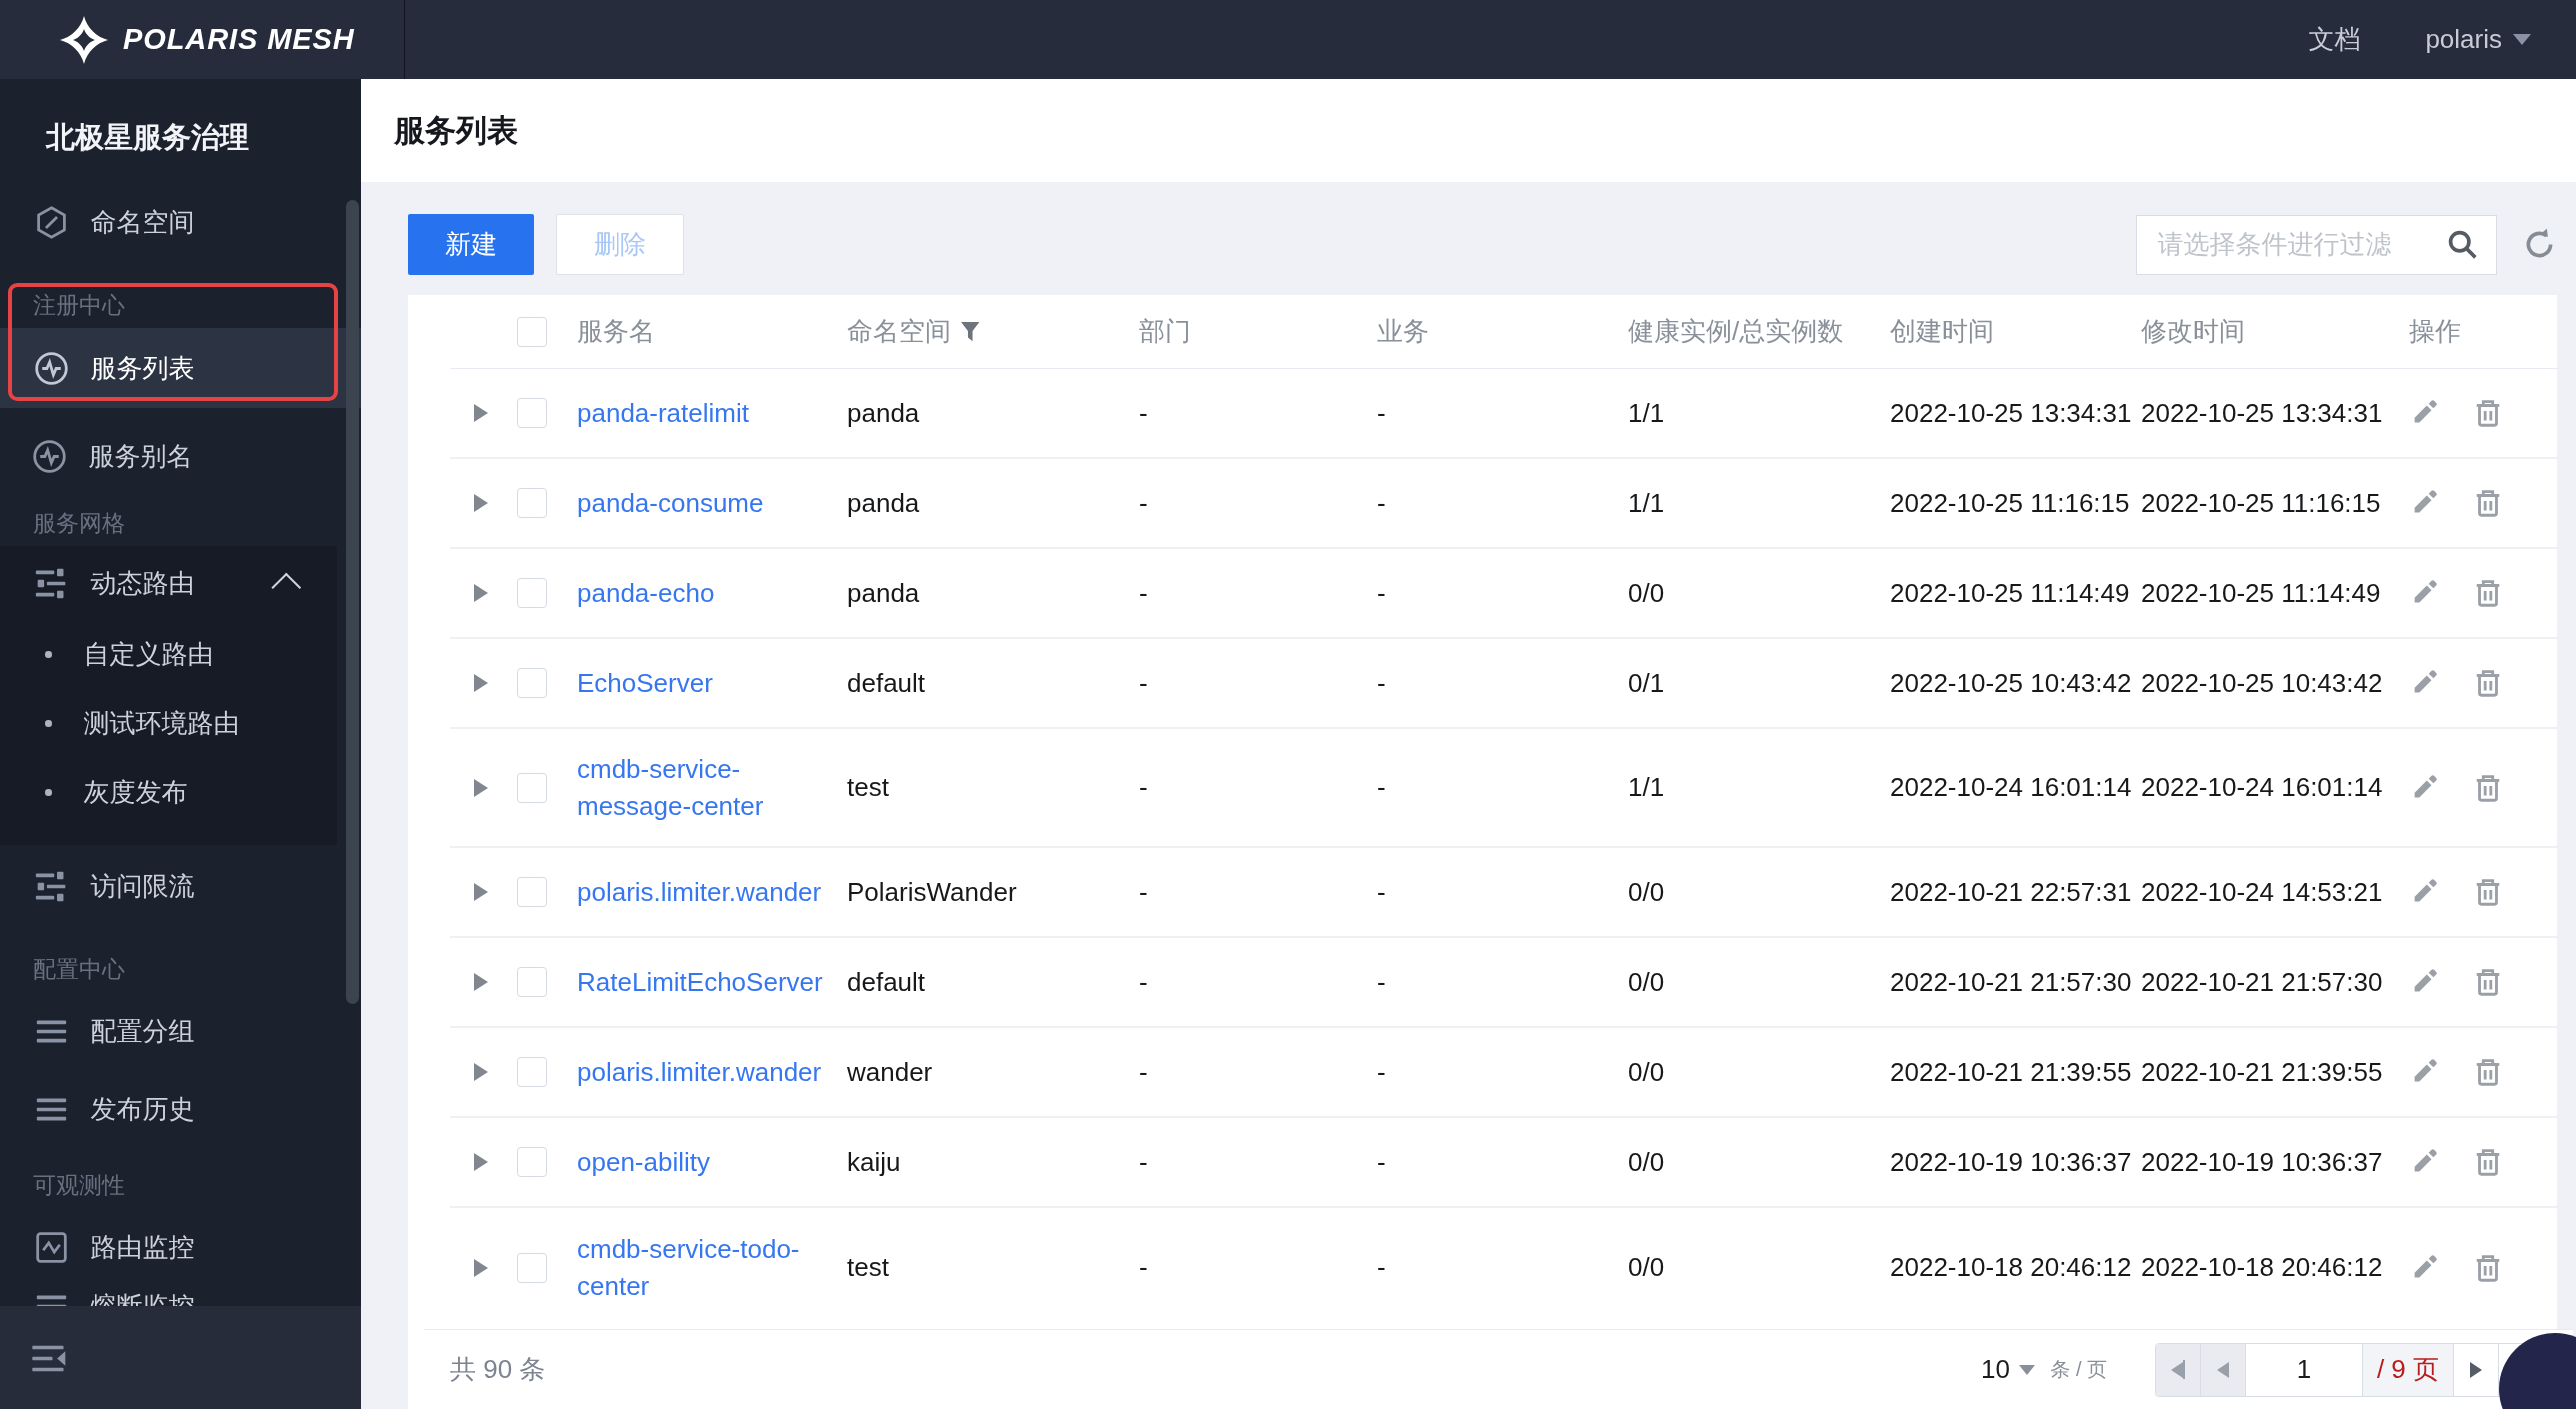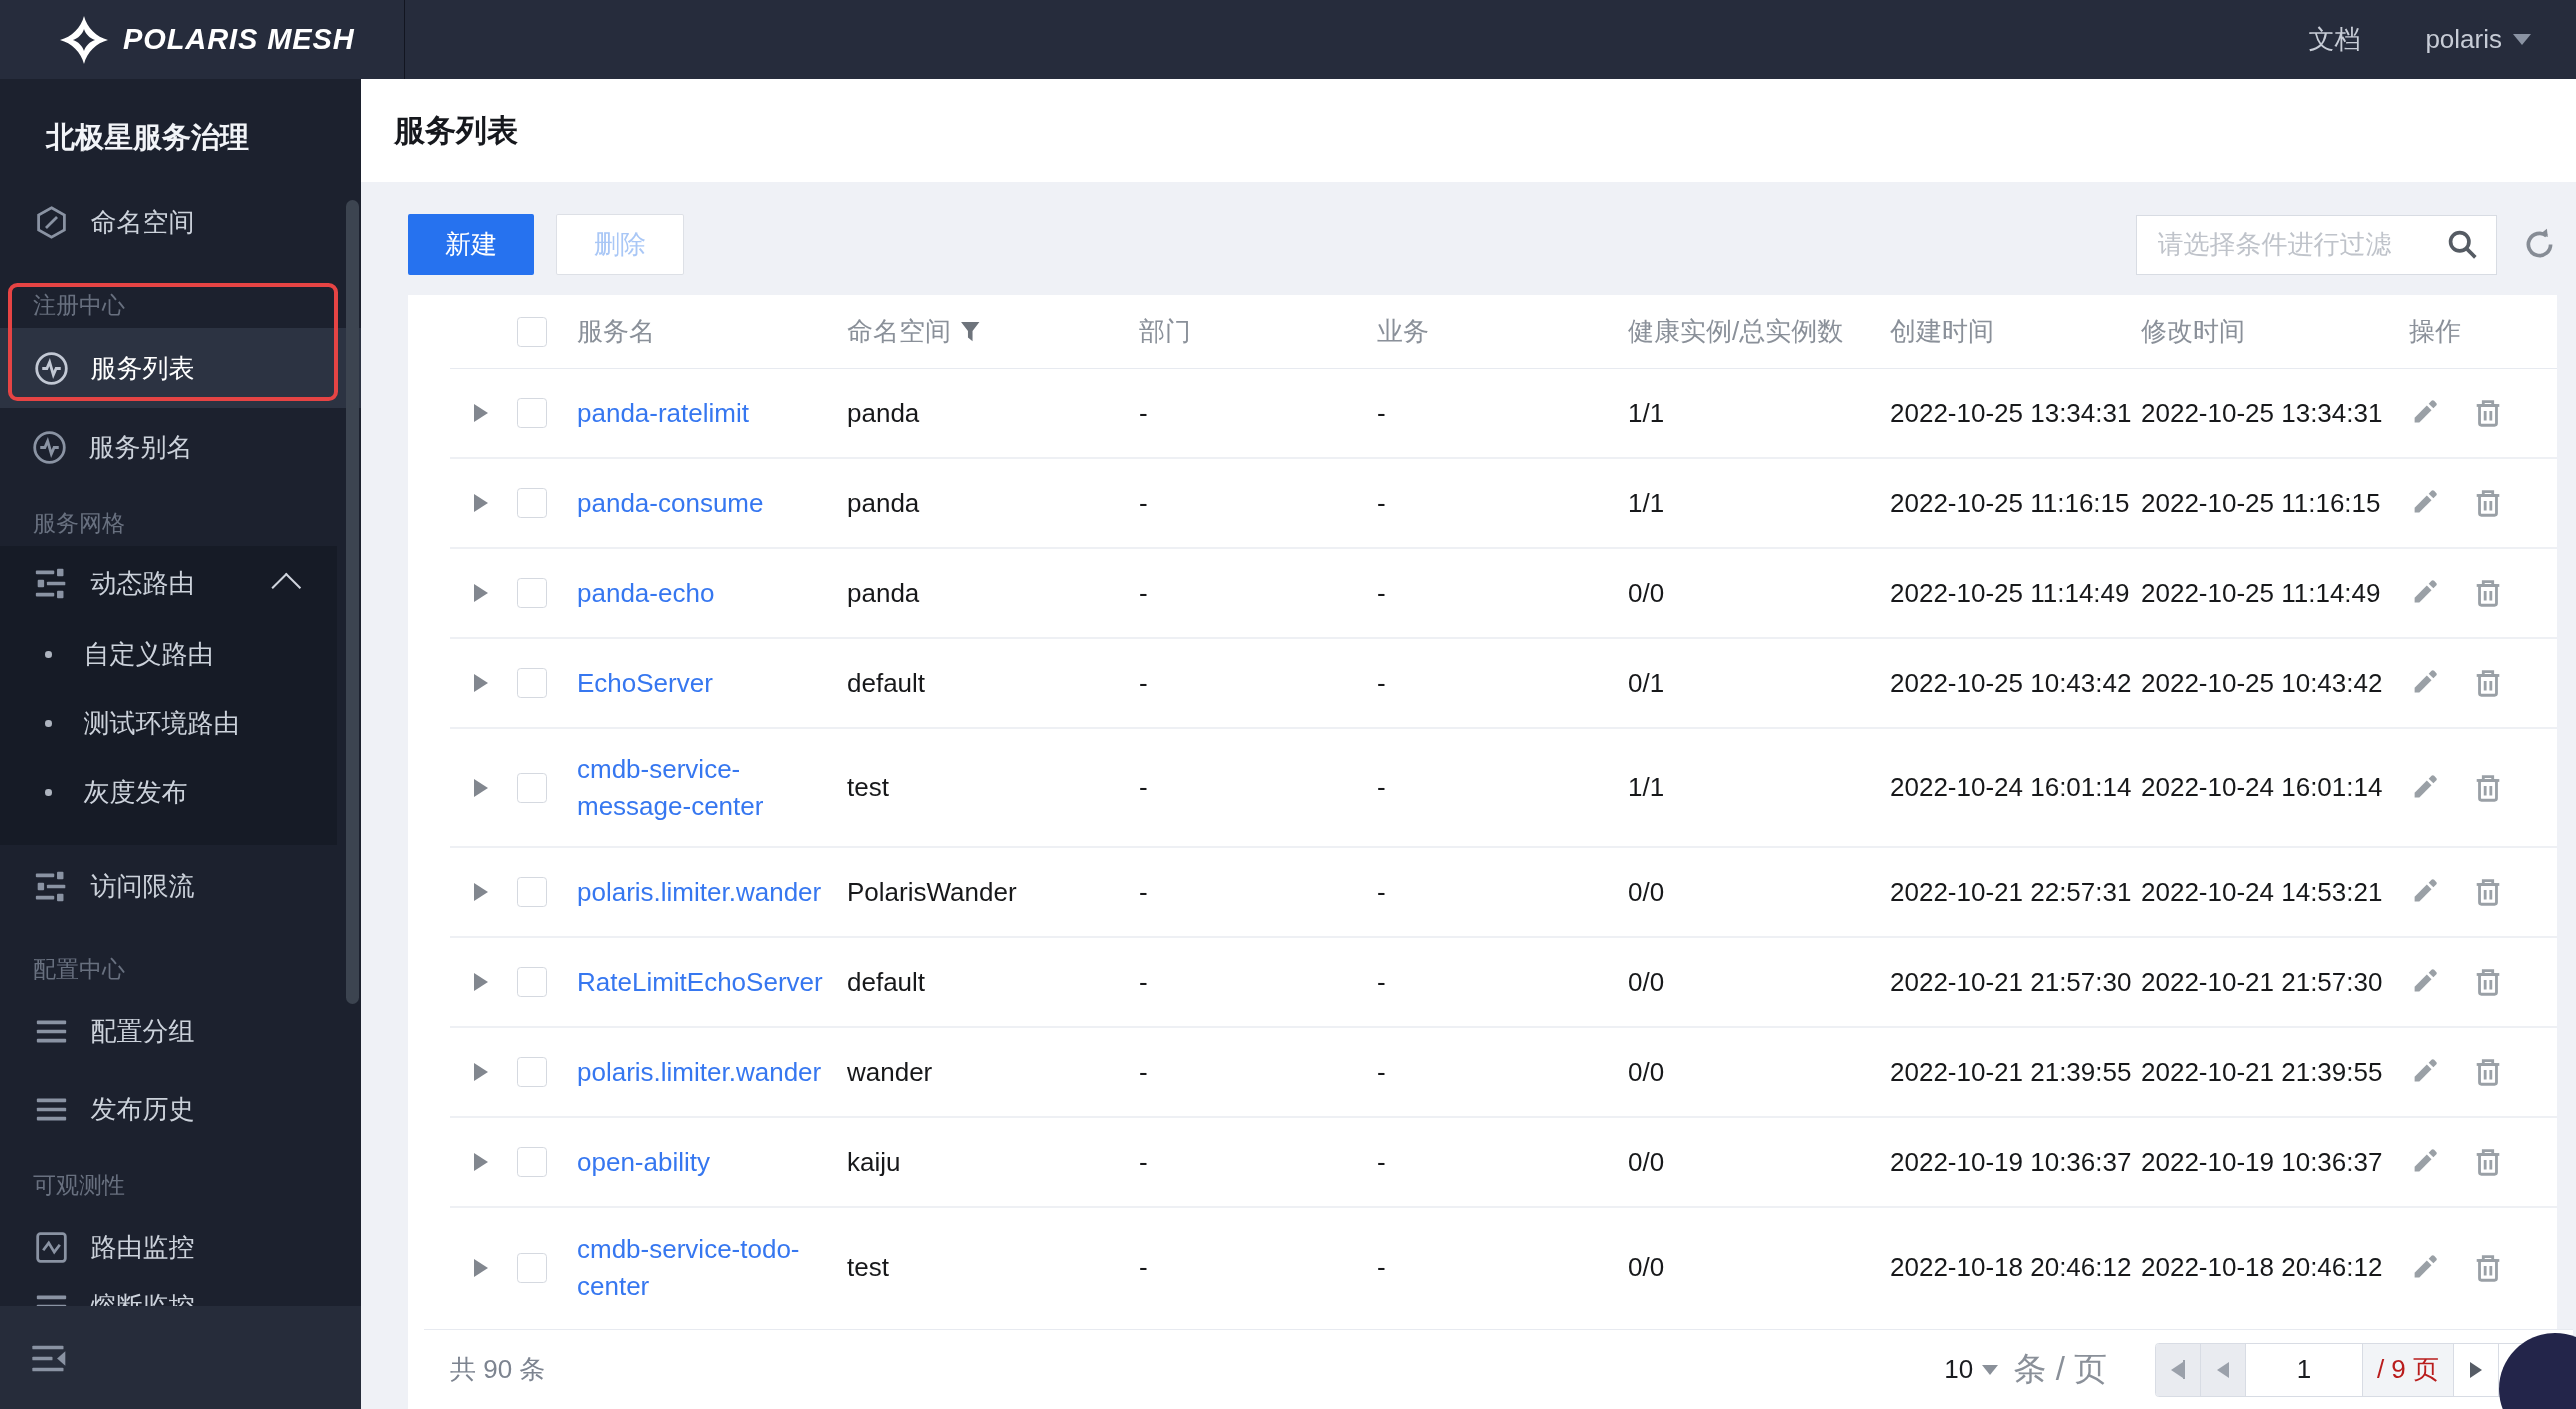--- a/index.html
+++ b/index.html
@@ -66,21 +66,21 @@
   .checkbox { width:30px; height:30px; border:1.9px solid #d5d9e0; border-radius:3.7px; background:#fff; cursor:pointer; }
   .link { color:#3677f0; text-decoration:none; cursor:pointer; overflow-wrap:break-word; display:inline-block; max-width:251px; }
   .funnel { margin-left:9.3px; }
   .op-ico { cursor:pointer; display:flex; align-items:center; }
 
   .pagefoot { position:absolute; left:0; top:1034px; width:2149px; height:80px; background:#fff; display:flex; align-items:center; padding:0 28px 0 26px; border-top:1.9px solid #e7eaf0;margin-left:16px; }
   .total { color:#7d8490; font-size:26px; }
   .pf-right { margin-left:auto; display:flex; align-items:center; }
   .psize { font-size:26px; color:#1a1c20; display:flex; align-items:center; gap:9.3px; cursor:pointer; }
   .psize .caret-down { border-top-color:#8a9099; border-left-width:8.4px; border-right-width:8.4px; border-top-width:10.2px; }
-  .punit { color:#8a9099; font-size:33px; margin:0 48px 0 15px; }
+  .punit { color:#8a9099; font-size:20px; margin:0 48px 0 15px; }
   .pager { display:flex; align-items:stretch; height:54px; border:1.9px solid #d8dce4; border-radius:3.7px; overflow:hidden; }
   .pseg { display:flex; align-items:center; justify-content:center; border-right:1.9px solid #d8dce4; cursor:pointer; background:#fff; }
   .pseg:last-child { border-right:none; }
   .pseg.dis { background:#e9ebf0; cursor:default; }
   .p-first,.p-prev,.p-next,.p-last { width:45px; }
   .p-input { width:117px; }
   .p-input input { width:100%; height:100%; border:none; outline:none; text-align:center; font-size:26px; color:#1a1c20; }
   .p-pages { width:91px; background:#f2f4f7; color:#b91c1c; font-size:26px; cursor:default; }
   .arr { width:0; height:0; border-top:8.4px solid transparent; border-bottom:8.4px solid transparent; }
   .arr.r { border-left:12px solid #565c66; }
@@ -127,21 +127,21 @@
   <div class="sb-item sb-sel" style="top:249px;height:80px;">
     <span class="sb-ico">
       <svg width="37" height="37" viewBox="0 0 40 40" fill="none" stroke="#c2c8d4" stroke-width="3">
         <circle cx="20" cy="20" r="16"></circle>
           <path d="M10 20 H15 L18 13 L22 27 L25 20 H30"></path>
       </svg>
     </span>
     <span>服务列表</span>
   </div>
 
-  <div class="sb-item" style="top:329px;height:78px;padding-left:31px;">
+  <div class="sb-item" style="top:338px;height:78px;padding-left:31px;">
     <span class="sb-ico">
       <svg width="37" height="37" viewBox="0 0 40 40" fill="none" stroke="#8a93a3" stroke-width="3">
         <circle cx="20" cy="20" r="16"></circle>
           <path d="M10 20 H15 L18 13 L22 27 L25 20 H30"></path>
       </svg>
     </span>
     <span>服务别名</span>
   </div>
 
   <div class="sb-group" style="top:424px;height:41px;">服务网格</div>

